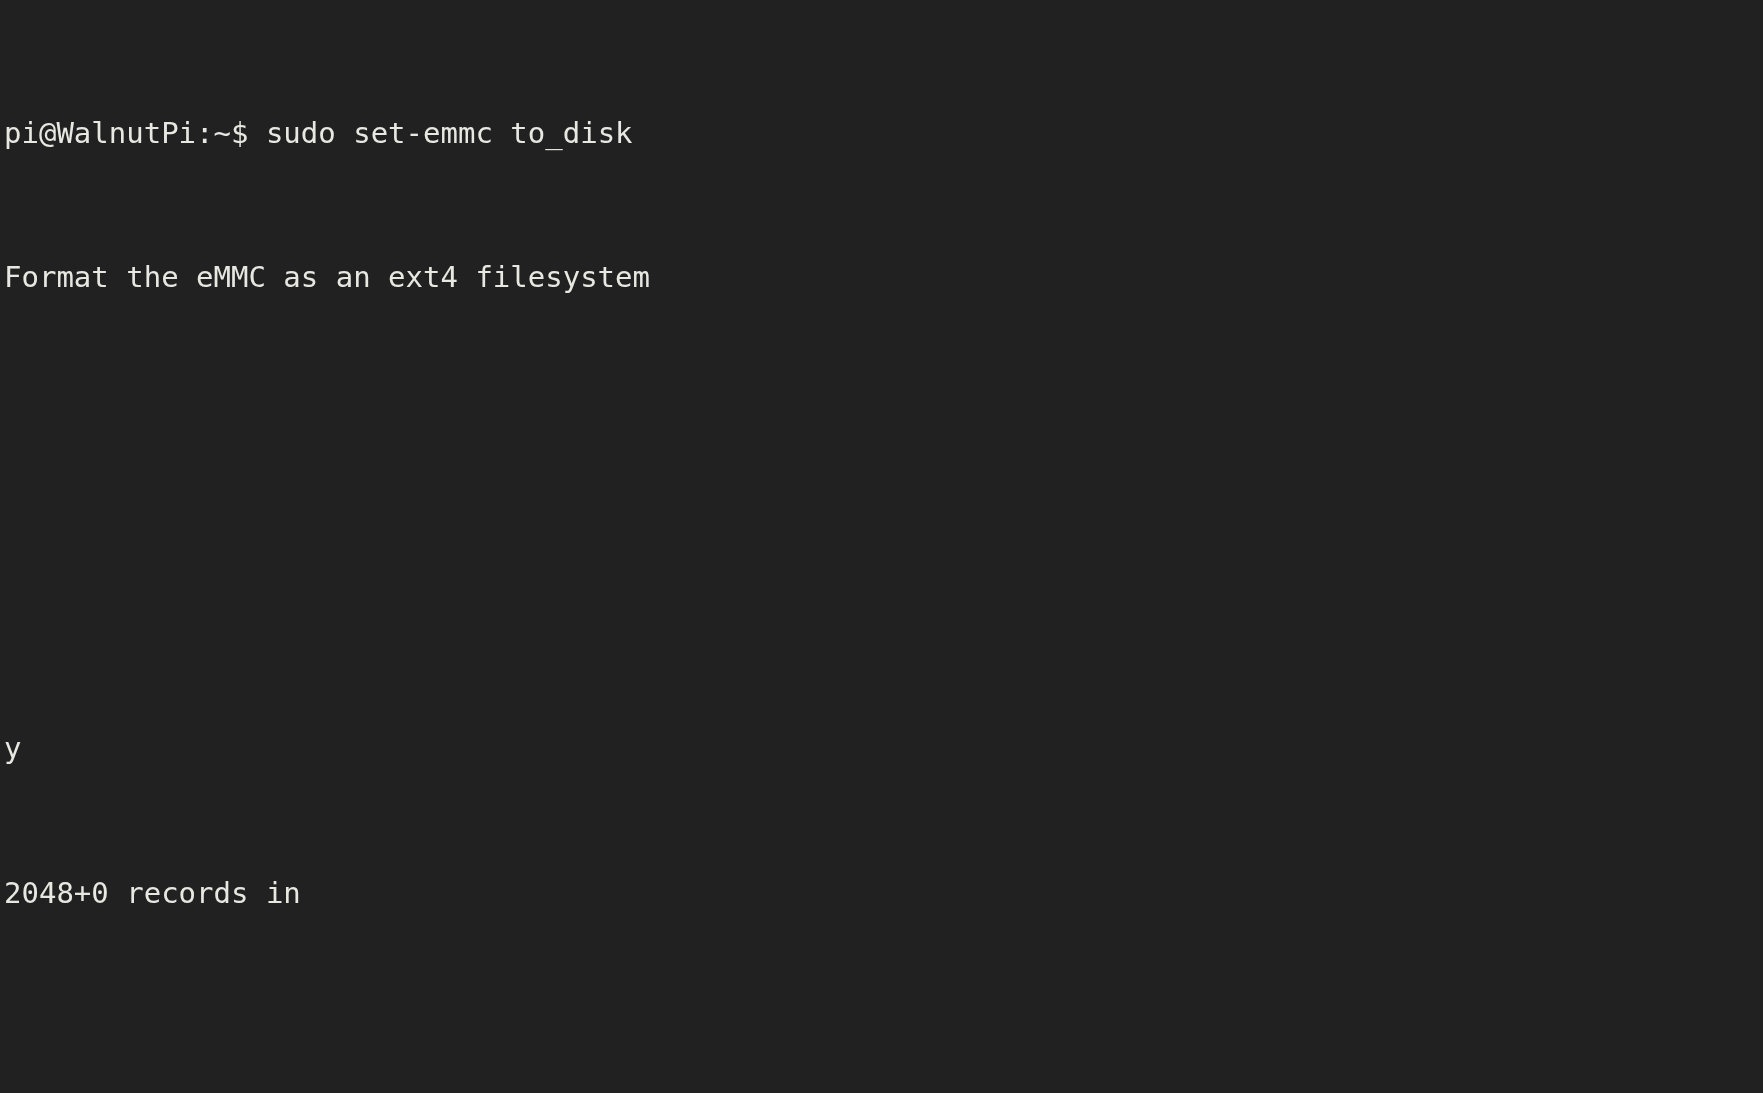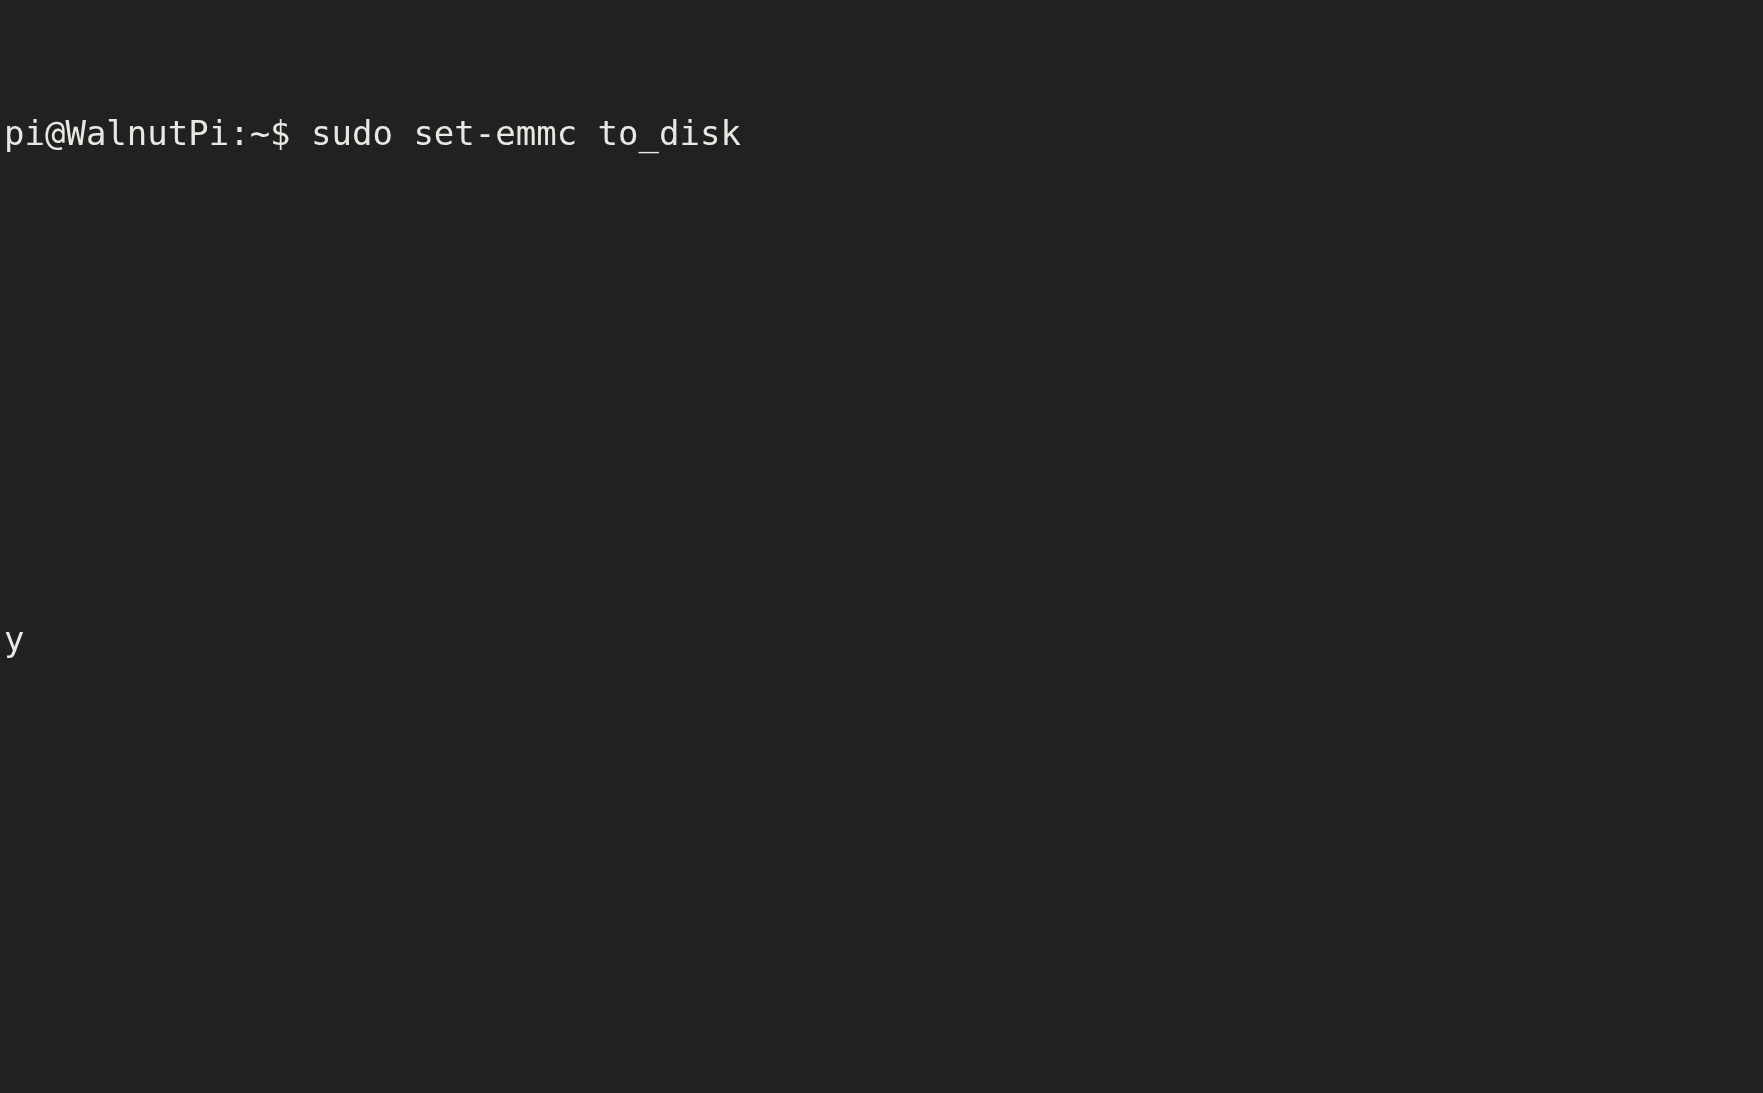--- a/index.html
+++ b/index.html
@@ -13,21 +13,21 @@
     height: 1093px;
     overflow: hidden;
     font-family: "DejaVu Sans Mono", "Liberation Mono", monospace;
   }
   #terminal {
     width: 1763px;
     height: 1077px;
     background: #212121;
     color: #e8e8e3;
     font-family: "DejaVu Sans Mono", "Liberation Mono", monospace;
-    font-size: 34px;
+    font-size: 29px;
     line-height: 36.2px;
     padding: 6px 0 0 4px;
     box-sizing: border-box;
     white-space: pre;
     letter-spacing: 0px;
     -webkit-font-smoothing: antialiased;
   }
   .line {
     white-space: pre;
     min-height: 36.2px;
@@ -36,28 +36,30 @@
     min-height: 36.2px;
   }
 </style>
 </head>
 <body>
 
 <div id="terminal">
 
   <div class="line"><span>pi@WalnutPi:~$ </span><span>sudo set-emmc to_disk</span></div>
 
+  <div class="line">Format the eMMC as an ext4 filesystem</div>
 
   <div class="line blank"></div>
 
 
   <div class="line blank"></div>
 
   <div class="line">y</div>
 
+  <div class="line">2048+0 records in</div>
 
   
 
   
 
   
 
   
 
   

